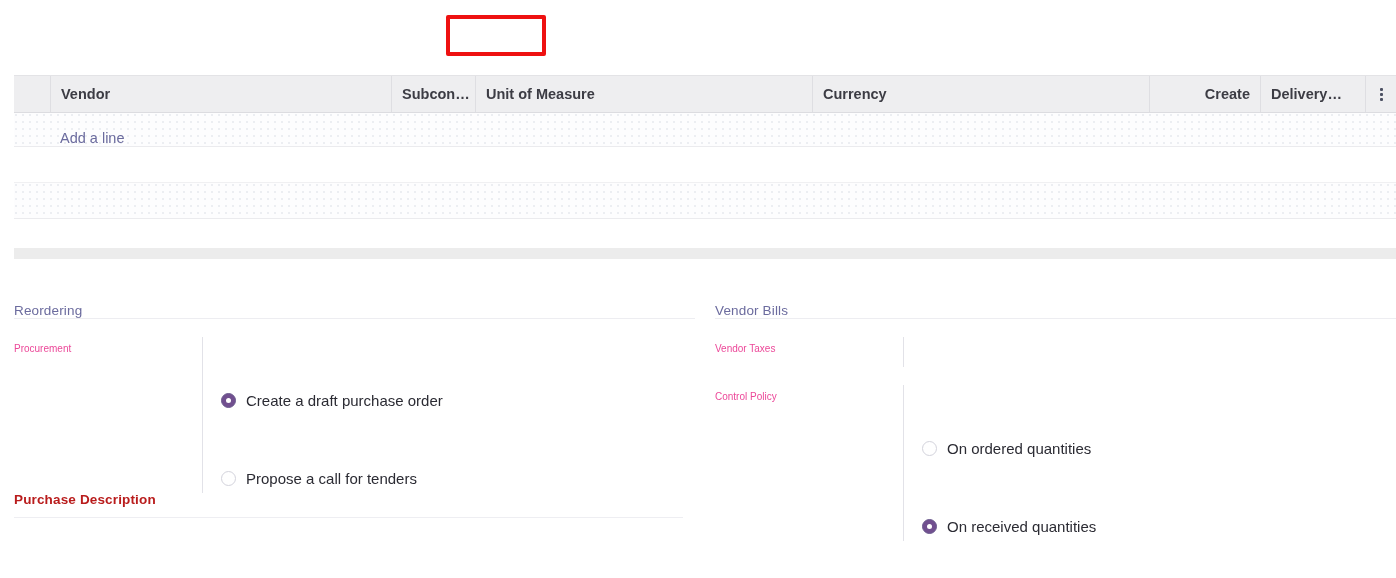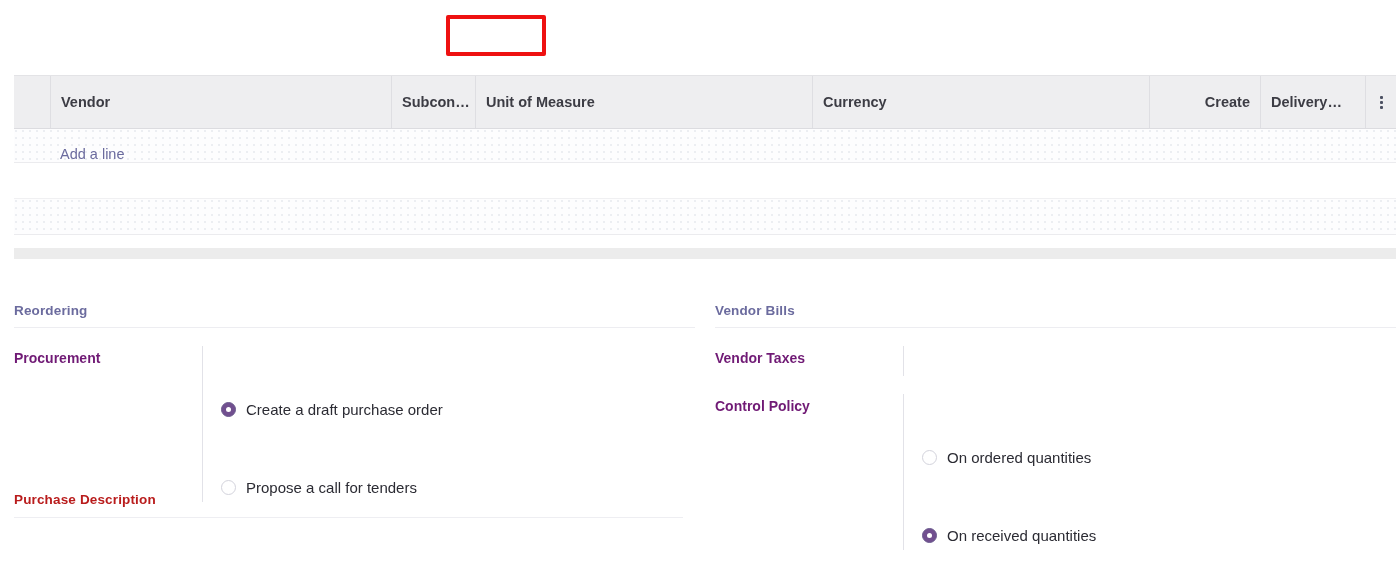--- a/index.html
+++ b/index.html
@@ -75,21 +75,21 @@
   }
 
   
   .o2m {
     position: absolute;
     left: 14px; top: 75px;
     width: 1382px;
   }
   .o2m-head {
     display: flex;
-    height: 54px;
+    height: 38px;
     background: #eeeef0;
     border-top: 1px solid #e3e3e6;
     border-bottom: 1px solid #dcdce0;
   }
   .th {
     display: flex;
     align-items: center;
     font-size: 14.5px;
     font-weight: bold;
     color: #3c3c44;
@@ -172,38 +172,37 @@
     display: flex;
   }
   .group {
     width: 683px;
     margin-left: 14px;
   }
   .group + .group { margin-left: 20px; }
 
   .group-title {
     font-size: 13.5px;
-    font-weight: bold;
+    font-weight: normal;
     color: #6b6b9e;
-    padding-bottom: 9px;
     border-bottom: 1px solid #ededf1;
     letter-spacing: 0.15px;
   }
 
   .field-row {
     display: flex;
     align-items: flex-start;
     margin-top: 18px;
   }
   .field-label {
     width: 188px;
     flex: 0 0 188px;
-    font-size: 14px;
-    font-weight: bold;
-    color: #701a75;
+    font-size: 10px;
+    font-weight: normal;
+    color: #ec4899;
     line-height: 22px;
     padding-top: 1px;
   }
   .field-value {
     flex: 1;
     border-left: 1px solid #e2e2e8;
     padding-left: 18px;
     min-height: 22px;
   }
   .field-value.tall { min-height: 72px; }

